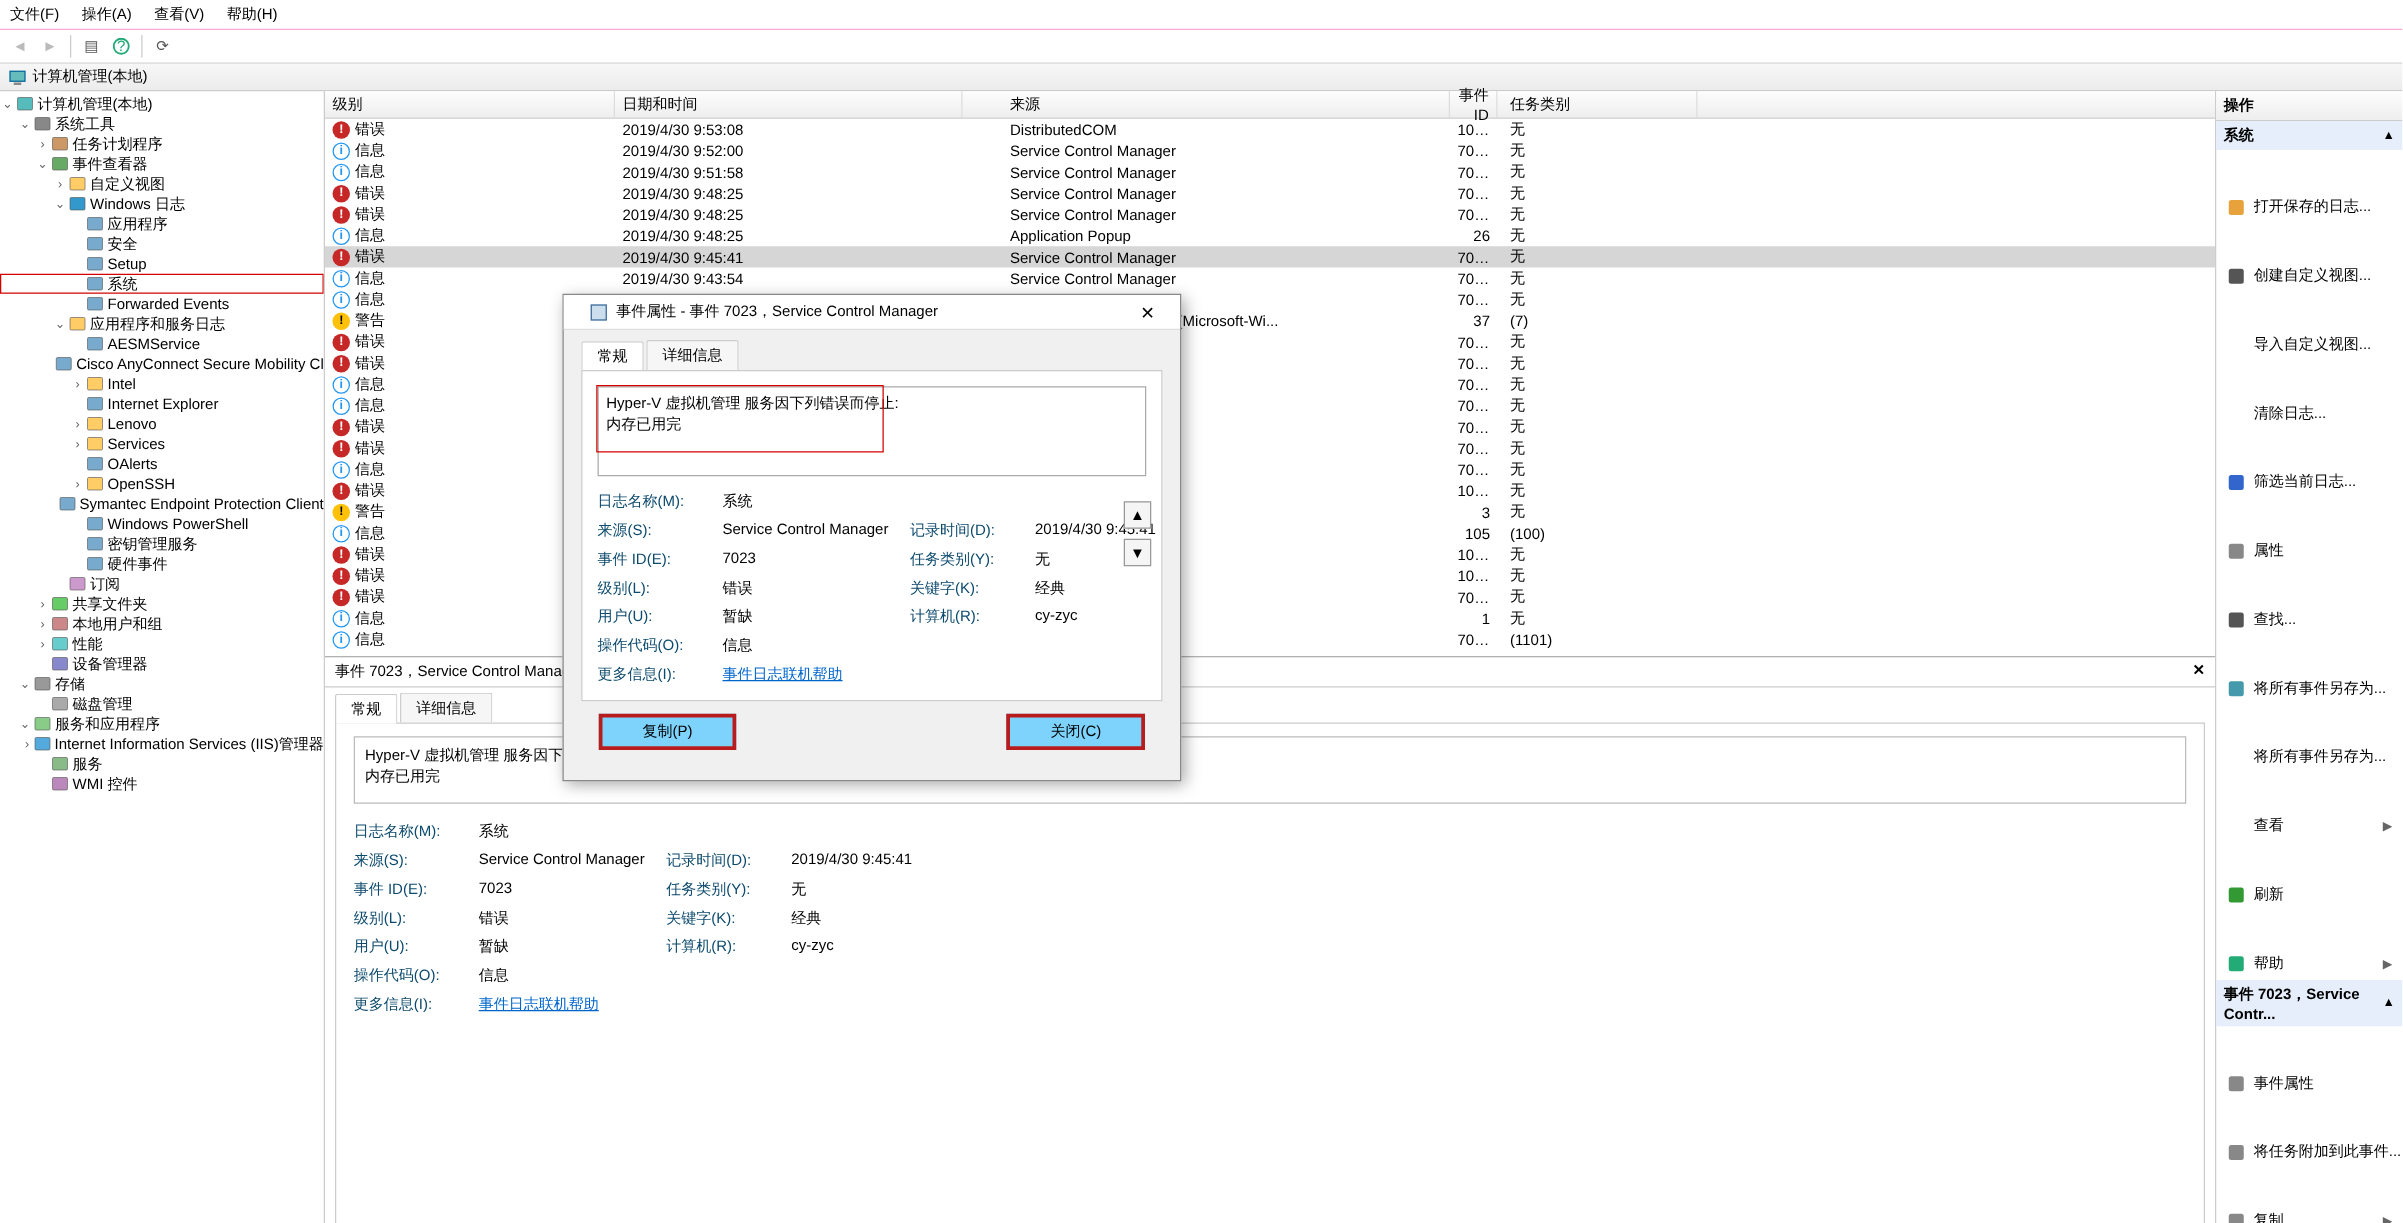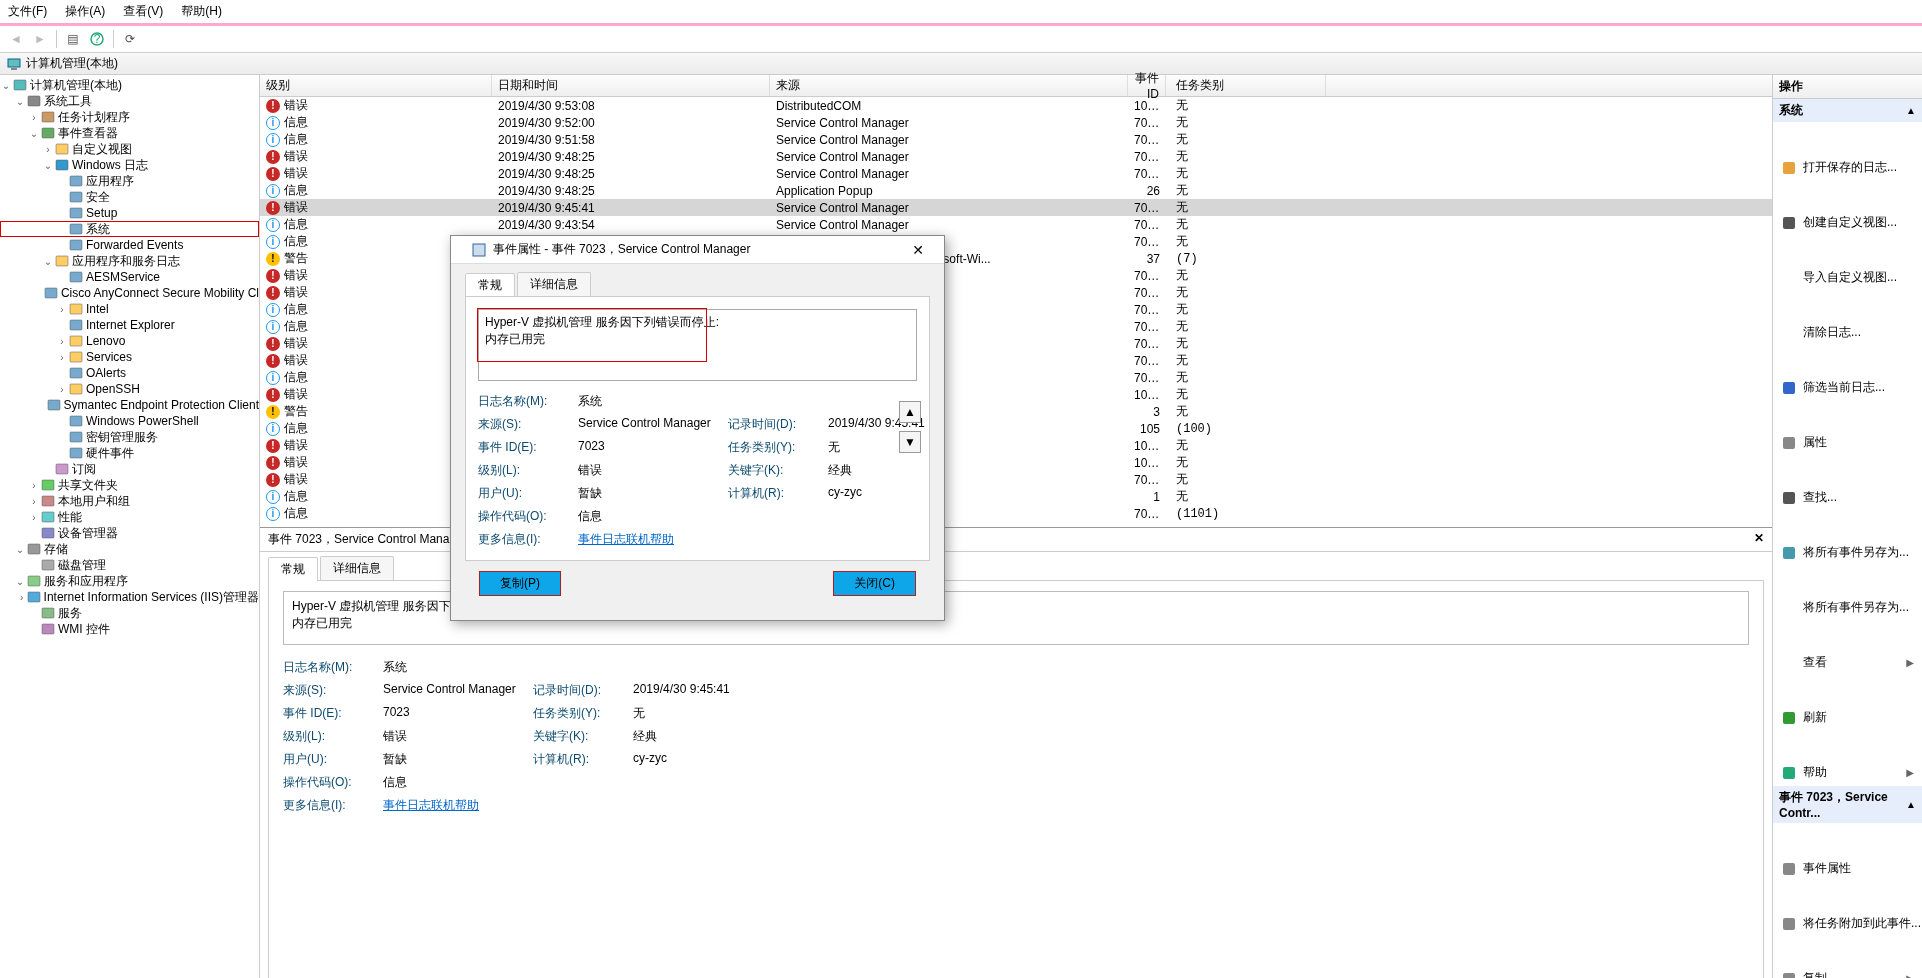--- a/index.html
+++ b/index.html
@@ -1,18 +1,18 @@
 <!DOCTYPE html>
 <html><head>
 <meta charset="utf-8">
 <style>
 * { margin:0; padding:0; box-sizing:border-box; font-family:"Microsoft YaHei","Segoe UI",Tahoma,sans-serif; font-size:12px; }
 body { background:#fff; color:#000; user-select:none; }
 
-.menubar { display:flex; gap:18px; padding:3px 8px; border-bottom:3px solid #f9a8d4; }
+.menubar { display:flex; gap:18px; padding:3px 8px; border-bottom:1px solid #f9a8d4; }
 .menubar span { cursor:default; }
 
 .toolbar { display:flex; gap:4px; padding:3px 6px; border-bottom:1px solid #d0d0d0; align-items:center; }
 .tb-btn { width:20px; height:20px; display:flex; align-items:center; justify-content:center; color:#555; }
 .tb-btn.disabled { color:#bbb; }
 .tb-sep { width:1px; height:18px; background:#ccc; margin:0 2px; }
 
 .titlebar { display:flex; align-items:center; gap:4px; padding:2px 6px; background:linear-gradient(#f7f7f7,#ececec); border-bottom:1px solid #ccc; }
 .ico { width:16px; height:16px; display:inline-flex; align-items:center; justify-content:center; flex-shrink:0; }
 
@@ -29,23 +29,23 @@
 .ind { display:inline-block; }
 
 .grid-header { display:flex; background:linear-gradient(#fdfdfd,#eee); border-bottom:1px solid #ccc; height:22px; align-items:center; }
 .grid-header > div { border-right:1px solid #ddd; padding:0 6px; height:100%; display:flex; align-items:center; }
 .grid-body { overflow:auto; flex:0 0 auto; }
 .grid-row { display:flex; height:17px; align-items:center; }
 .grid-row.sel { background:#d6d6d6; }
 .grid-row > div { padding:0 6px; overflow:hidden; white-space:nowrap; text-overflow:ellipsis; }
 .c-level { width:232px; display:flex; align-items:center; gap:4px; }
 .c-date  { width:278px; }
-.c-src   { width:358px; }
+.c-src   { width:358px;margin-left:32px; }
 .c-id    { width:38px; text-align:right; }
-.c-cat   { width:160px; padding-left:10px !important;font-family:Liberation Mono, monospace; }
+.c-cat   { width:160px; padding-left:10px !important; }
 
 .lvl-ico { width:14px; height:14px; border-radius:50%; display:inline-flex; align-items:center; justify-content:center; color:#fff; font-size:10px; font-weight:bold; flex-shrink:0; }
 .lvl-err { background:#c62828; }
 .lvl-inf { background:#fff; border:1px solid #2196f3; color:#2196f3; }
 .lvl-wrn { background:#ffc107; color:#000; }
 
 .details-panel { border-top:1px solid #999; flex:1; display:flex; flex-direction:column; min-height:0; }
 .details-title { background:#fff; padding:3px 8px; display:flex; justify-content:space-between; border-bottom:1px solid #ccc; font-family:SimSun,monospace; }
 .details-title .x { font-weight:bold; cursor:default; }
 .tabs { display:flex; padding:4px 4px 0 8px; }
@@ -68,21 +68,21 @@
 .dlg-title .x { margin-left:auto; font-size:14px; cursor:default; }
 .dlg-body { padding:8px 14px 14px 14px; }
 .dlg-tabs { display:flex; margin-bottom:0; }
 .dlg-tabs .tab { font-size:12px; }
 .dlg-inner { border:1px solid #ccc; background:#fff; padding:0; }
 .dlg-desc { border:1px solid #aaa; margin:12px 12px 8px 12px; min-height:72px; padding:4px 6px; position:relative; }
 .dlg-desc .redbox { position:absolute; left:-2px; top:-2px; width:230px; height:54px; border:1px solid #d40000; pointer-events:none; }
 .dlg-kv { padding:4px 12px 12px 12px; }
 .navbtn { width:22px; height:22px; border:1px solid #999; background:#f5f5f5; display:flex; align-items:center; justify-content:center; }
 .dlg-btns { display:flex; justify-content:space-between; padding:10px 14px; }
-.btn { border:1px solid #b91c1c; background:#0ea5e9; padding:3px 20px; }
+.btn { border:3px solid #b91c1c; background:#7dd3fc; padding:3px 32px; }
 
 svg { display:block; }
 </style>
 </head>
 <body>
 
 <div class="menubar">
   <span>文件(F)</span>
   <span>操作(A)</span>
   <span>查看(V)</span>

